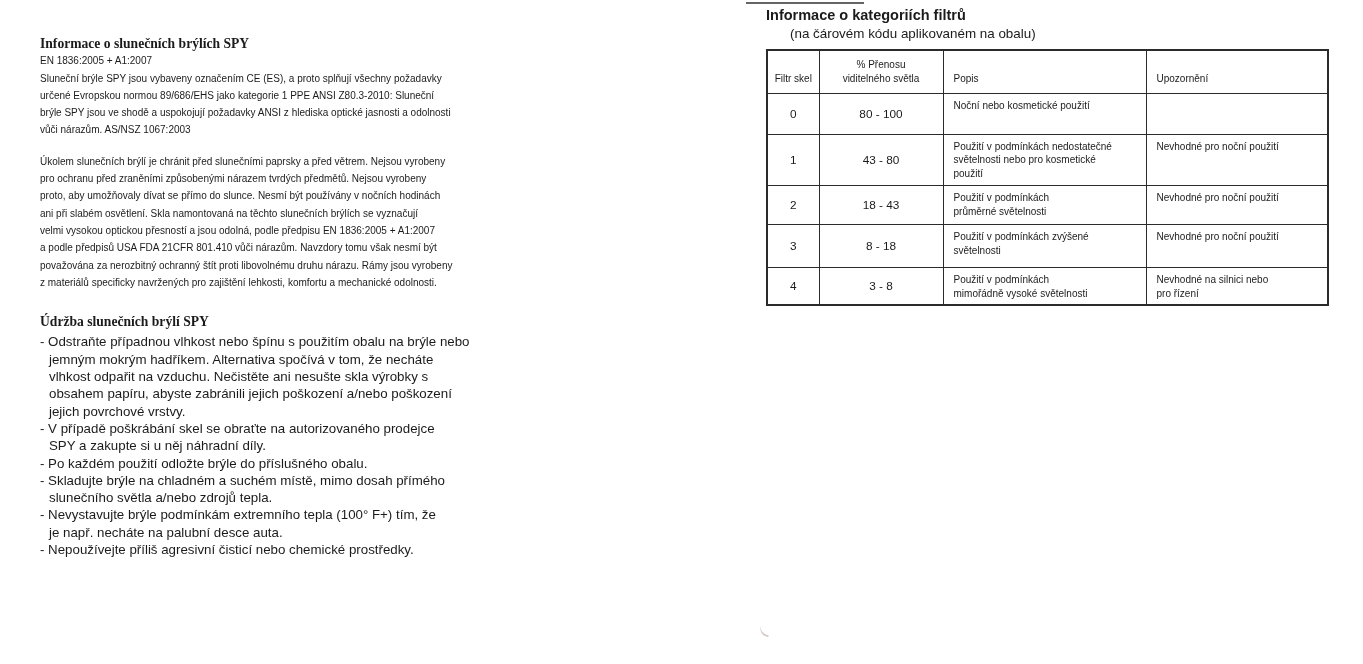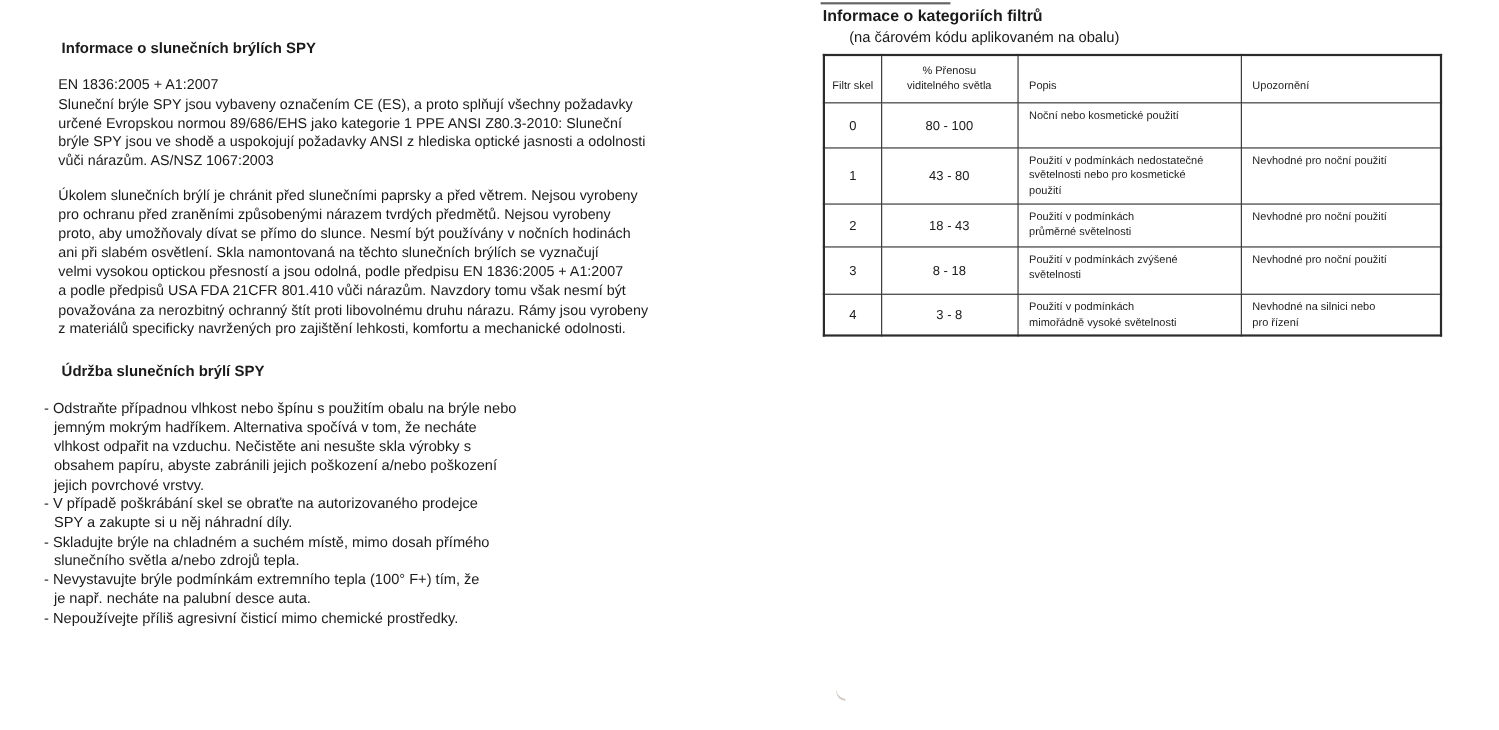--- a/index.html
+++ b/index.html
@@ -26,44 +26,45 @@
   }
   .lang-code {
     font-size: 14.5px;
     font-weight: bold;
     letter-spacing: 0.5px;
   }
   .section { margin-top: 14px; }
   .section.first { margin-top: 24px; }
   .section.maintenance { margin-top: 22px; }
   .section h3 {
-    margin: 16px;
+    margin: 0;
     font-size: 13.6px;
     font-weight: bold;
     line-height: 17.3px;
+    font-family: Liberation Serif, serif;
   }
   .section .body {
-    margin: 13px;
-    font-size: 13px;
+    margin: 0;
+    font-size: 10px;
     line-height: 17.3px;
     white-space: pre-line;
   }
   .bullet-list { margin-top: 3px; width: 620px; }
   .bullet {
     font-size: 13.3px;
     line-height: 17.3px;
     white-space: pre-line;
     padding-left: 9px;
     text-indent: -9px;
   }
 
   
   .right-col {
     position: absolute;
-    left: 748px;
+    left: 766px;
     top: 6px;
     width: 562px;
   }
   .right-title {
     font-size: 14.5px;
     font-weight: bold;
     line-height: 18px;
   }
   .right-subtitle {
     font-size: 13.4px;
@@ -177,25 +178,26 @@
   <div class="section maintenance">
     <h3>Údržba slunečních brýlí SPY</h3>
     <div class="bullet-list">
       <div class="bullet">- Odstraňte případnou vlhkost nebo špínu s použitím obalu na brýle nebo
 jemným mokrým hadříkem. Alternativa spočívá v tom, že necháte
 vlhkost odpařit na vzduchu. Nečistěte ani nesušte skla výrobky s
 obsahem papíru, abyste zabránili jejich poškození a/nebo poškození
 jejich povrchové vrstvy.</div>
       <div class="bullet">- V případě poškrábání skel se obraťte na autorizovaného prodejce
 SPY a zakupte si u něj náhradní díly.</div>
+      <div class="bullet">- Po každém použití odložte brýle do příslušného obalu.</div>
       <div class="bullet">- Skladujte brýle na chladném a suchém místě, mimo dosah přímého
 slunečního světla a/nebo zdrojů tepla.</div>
       <div class="bullet">- Nevystavujte brýle podmínkám extremního tepla (100° F+) tím, že
 je např. necháte na palubní desce auta.</div>
-      <div class="bullet">- Nepoužívejte příliš agresivní čisticí mimo chemické prostředky.</div>
+      <div class="bullet">- Nepoužívejte příliš agresivní čisticí nebo chemické prostředky.</div>
     </div>
   </div>
 </div>
 
 <div class="right-col">
   <div class="right-title">Informace o kategoriích filtrů</div>
   <div class="right-subtitle">(na čárovém kódu aplikovaném na obalu)</div>
 
   <table class="filter-table">
     <colgroup>

